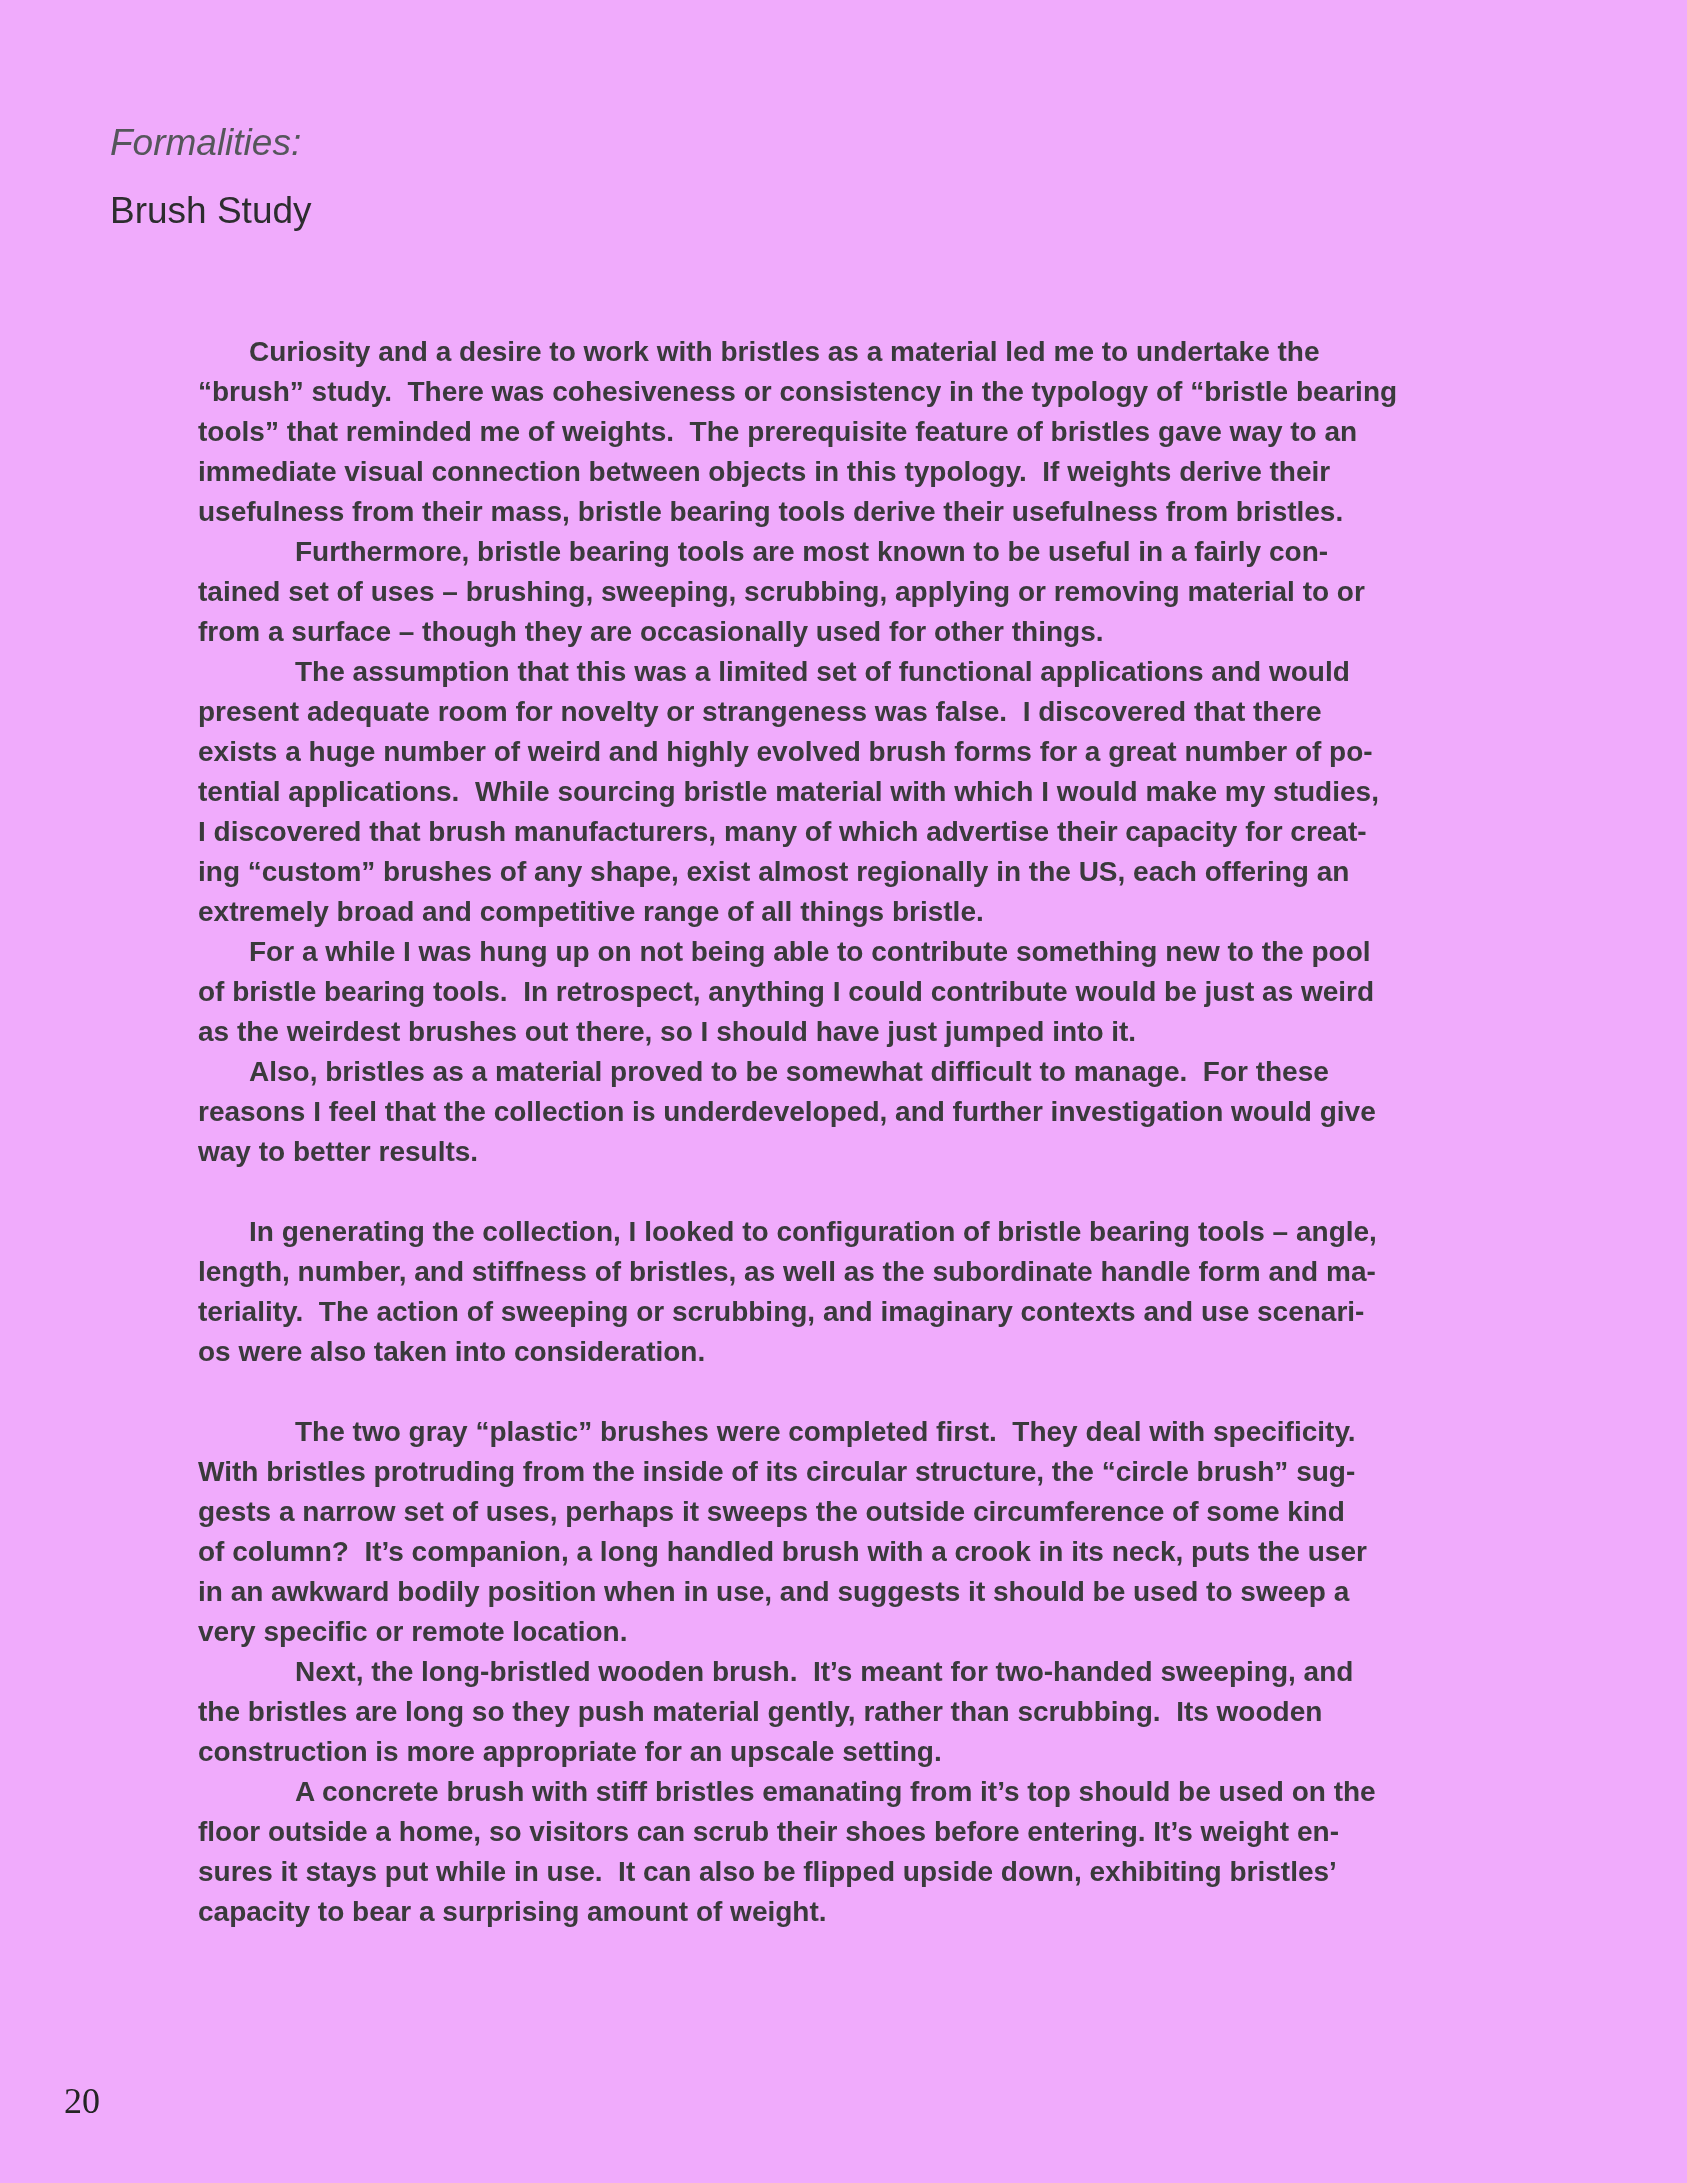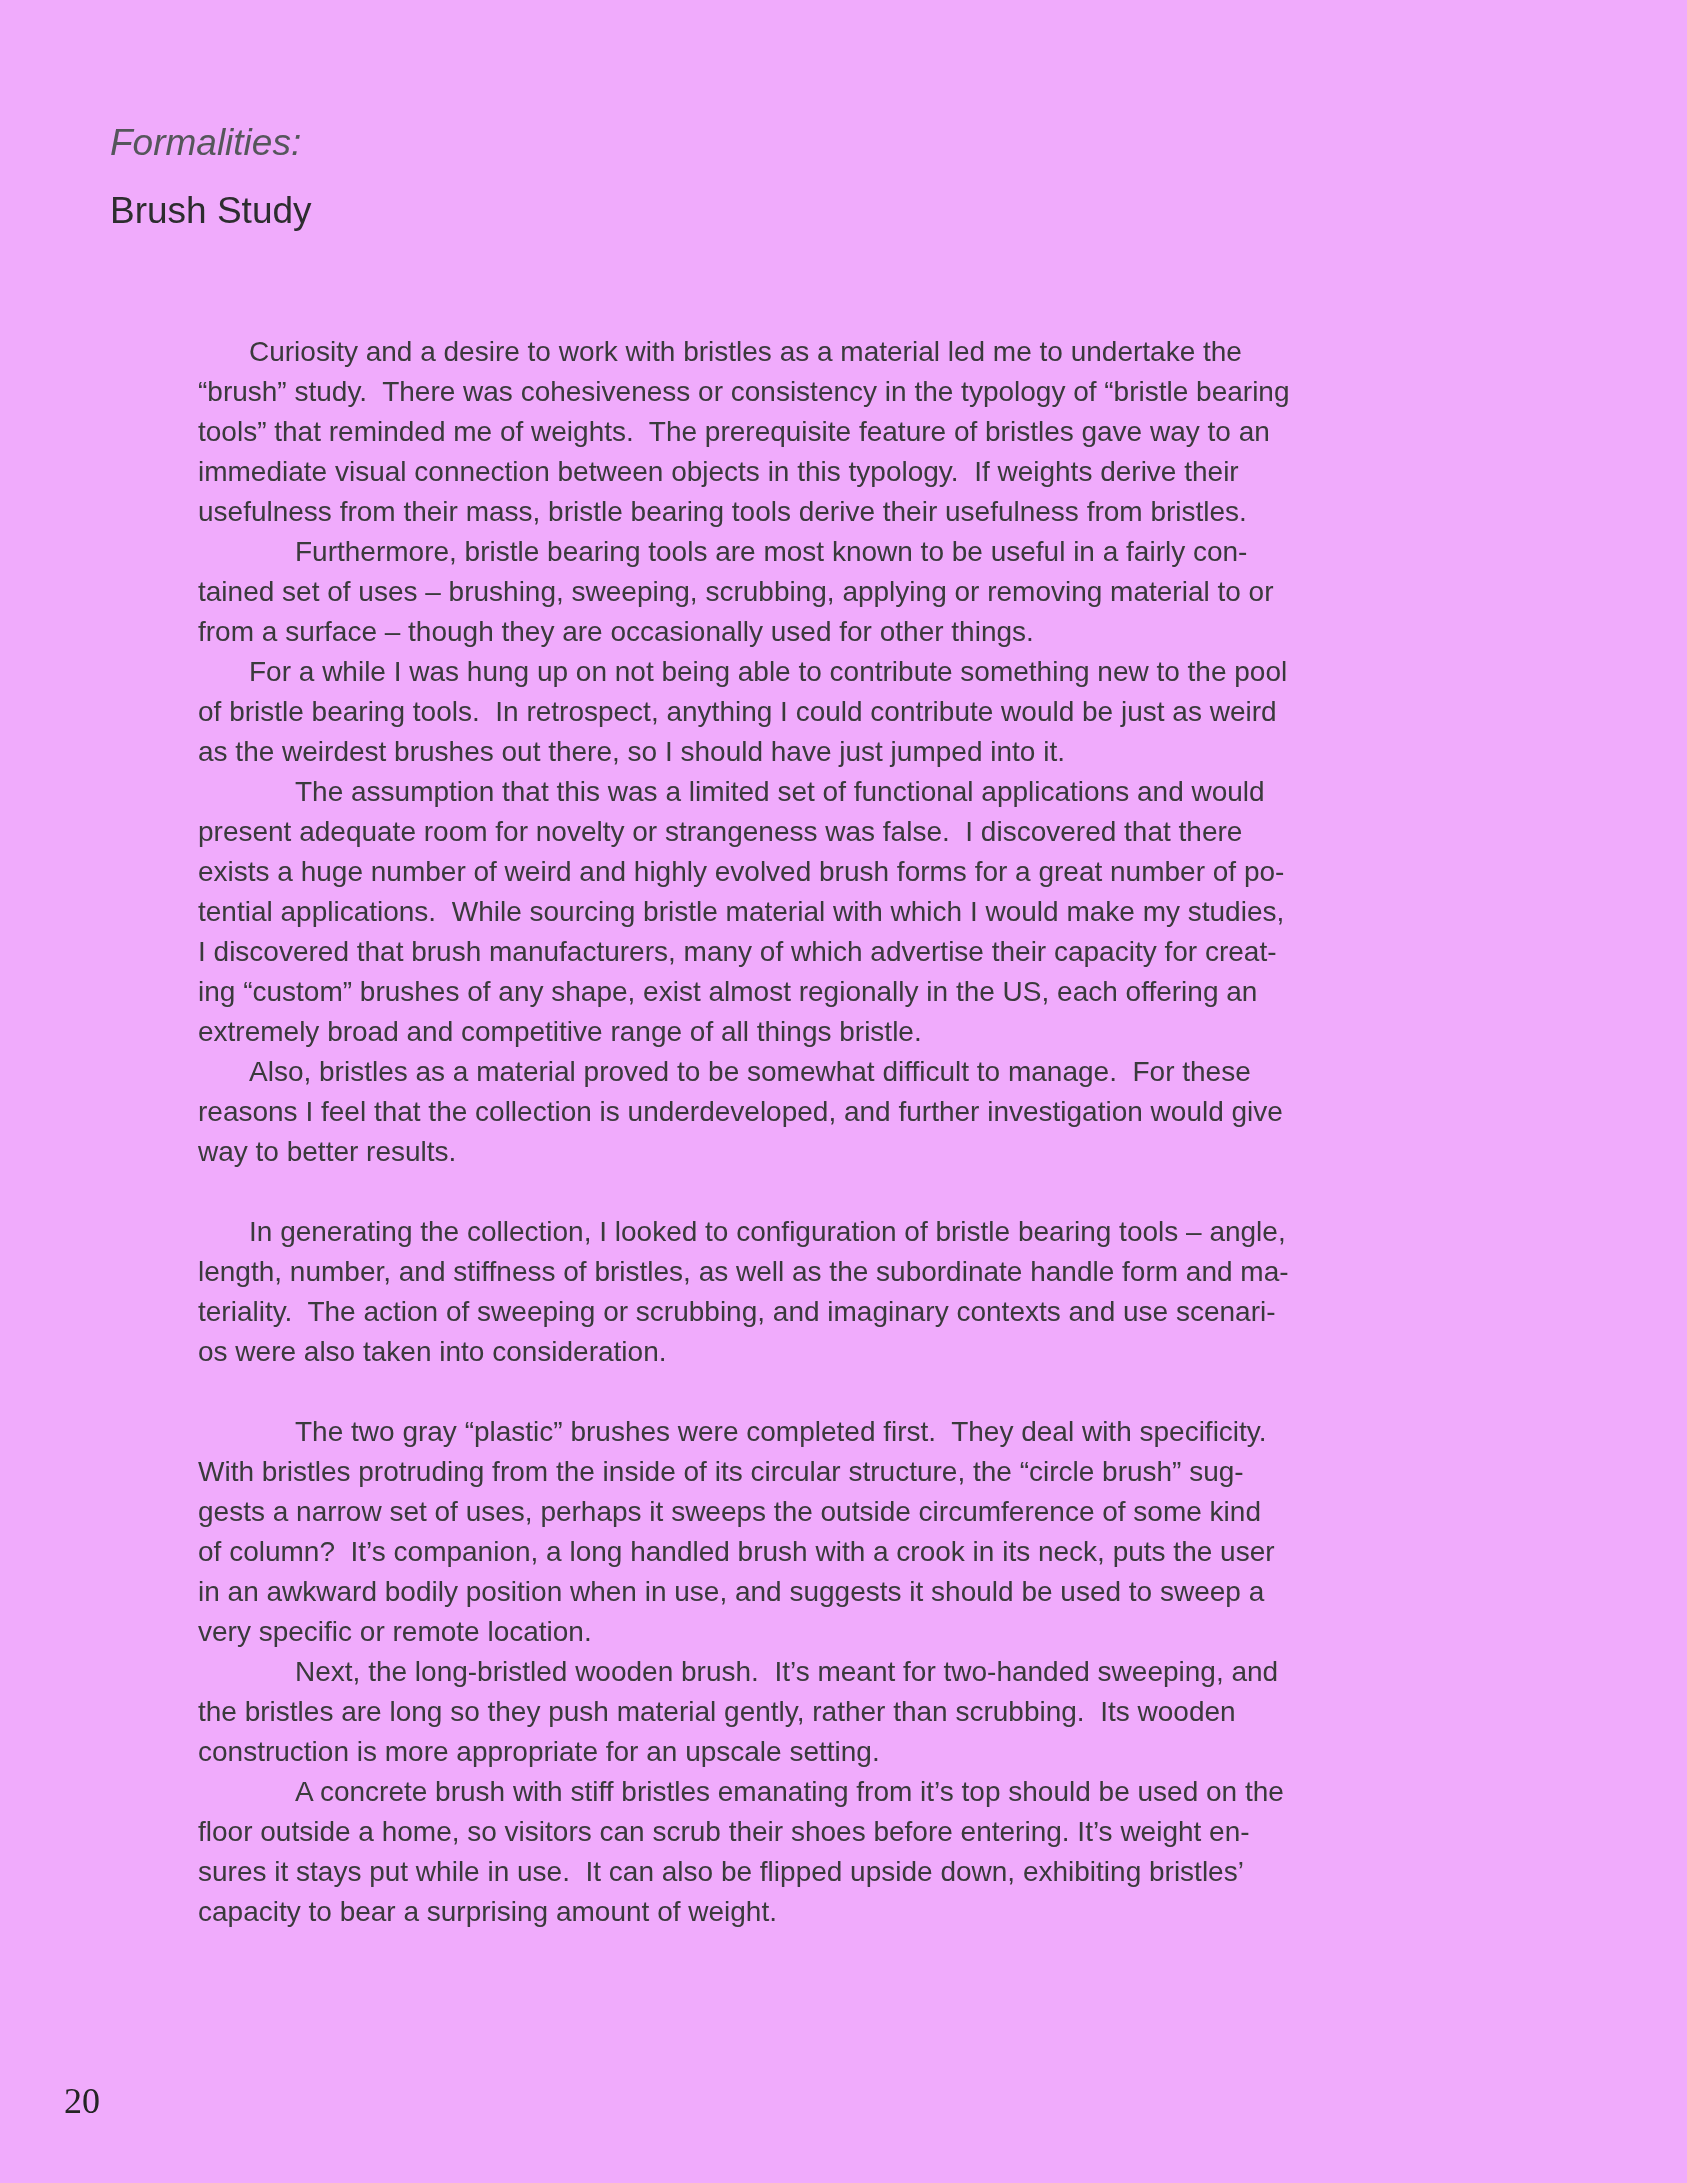--- a/index.html
+++ b/index.html
@@ -42,20 +42,21 @@
     top: 332px;
     width: 1350px;
     font-size: 28px;
     line-height: 40px;
     color: var(--body-color, #3a3a3c);
   }
   .para {
     margin: 0;
     white-space: pre;      
     text-indent: 51px;
+    font-weight: bold;
   }
   .para.indent-large {
     text-indent: 97px;
   }
   .para.space-before {
     margin-top: 40px;
   }
   .folio {
     position: absolute;
     left: 64px;
@@ -77,30 +78,30 @@
 
   <div class="body-text" id="paragraphs">
       <p class="para indent-small">Curiosity and a desire to work with bristles as a material led me to undertake the
 “brush” study.  There was cohesiveness or consistency in the typology of “bristle bearing
 tools” that reminded me of weights.  The prerequisite feature of bristles gave way to an
 immediate visual connection between objects in this typology.  If weights derive their
 usefulness from their mass, bristle bearing tools derive their usefulness from bristles.</p>
       <p class="para indent-large">Furthermore, bristle bearing tools are most known to be useful in a fairly con-
 tained set of uses – brushing, sweeping, scrubbing, applying or removing material to or
 from a surface – though they are occasionally used for other things.</p>
-      <p class="para indent-small">For a while I was hung up on not being able to contribute something new to the pool
-of bristle bearing tools.  In retrospect, anything I could contribute would be just as weird
-as the weirdest brushes out there, so I should have just jumped into it.</p>
       <p class="para indent-large">The assumption that this was a limited set of functional applications and would
 present adequate room for novelty or strangeness was false.  I discovered that there
 exists a huge number of weird and highly evolved brush forms for a great number of po-
 tential applications.  While sourcing bristle material with which I would make my studies,
 I discovered that brush manufacturers, many of which advertise their capacity for creat-
 ing “custom” brushes of any shape, exist almost regionally in the US, each offering an
 extremely broad and competitive range of all things bristle.</p>
+      <p class="para indent-small">For a while I was hung up on not being able to contribute something new to the pool
+of bristle bearing tools.  In retrospect, anything I could contribute would be just as weird
+as the weirdest brushes out there, so I should have just jumped into it.</p>
       <p class="para indent-small">Also, bristles as a material proved to be somewhat difficult to manage.  For these
 reasons I feel that the collection is underdeveloped, and further investigation would give
 way to better results.</p>
       <p class="para indent-small space-before">In generating the collection, I looked to configuration of bristle bearing tools – angle,
 length, number, and stiffness of bristles, as well as the subordinate handle form and ma-
 teriality.  The action of sweeping or scrubbing, and imaginary contexts and use scenari-
 os were also taken into consideration.</p>
       <p class="para indent-large space-before">The two gray “plastic” brushes were completed first.  They deal with specificity.
 With bristles protruding from the inside of its circular structure, the “circle brush” sug-
 gests a narrow set of uses, perhaps it sweeps the outside circumference of some kind

